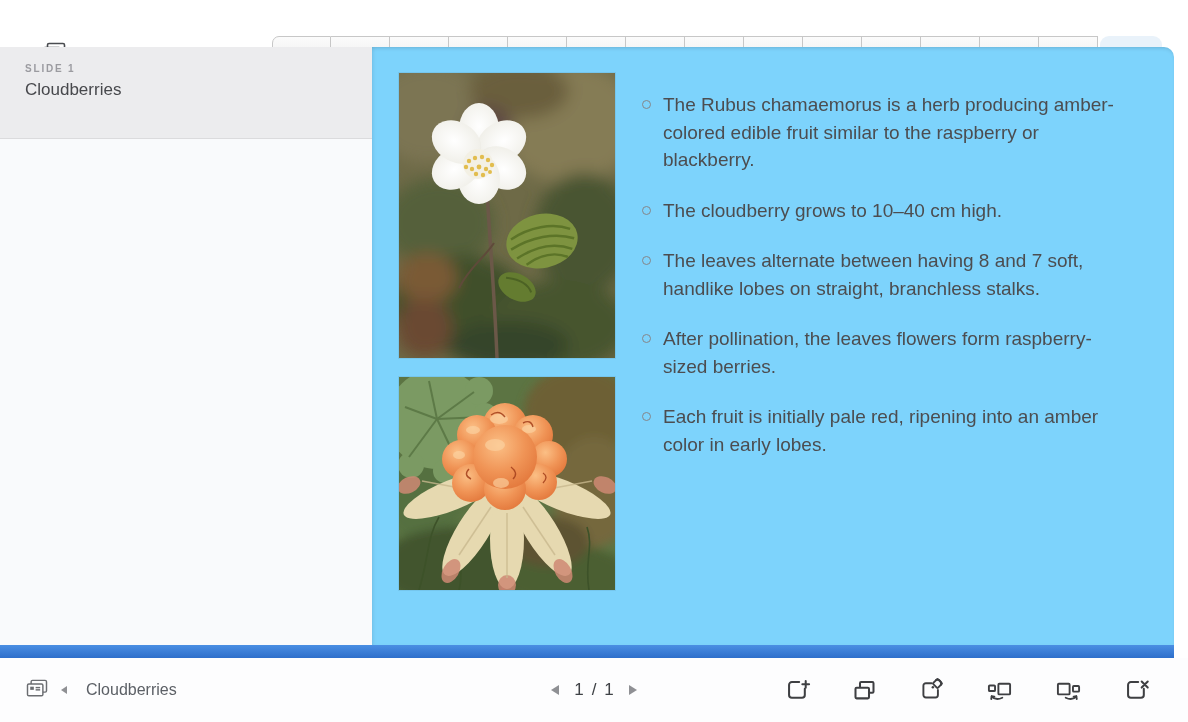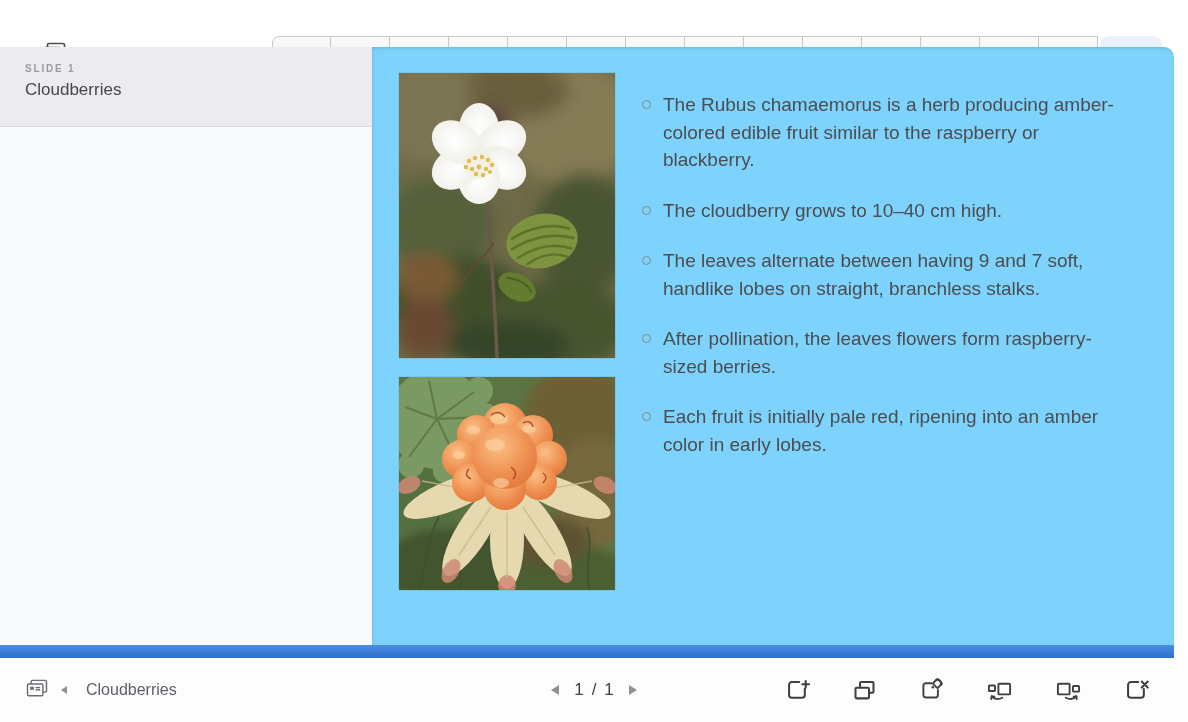--- a/index.html
+++ b/index.html
@@ -19,21 +19,21 @@
   .tb{width:59px;height:45px;display:flex;align-items:center;justify-content:center;
       background:linear-gradient(#fbfbfb,#e6e6e6);border:1px solid #c7c7c7;border-left:none;
       padding:0;cursor:pointer;}
   .tb:first-child{border-left:1px solid #c7c7c7;border-top-left-radius:7px;}
   .tb svg{display:block;}
   .tb-active{width:62px;height:55px;margin-left:2px;background:#e9f2fa;border:none;border-radius:9px;
              display:flex;align-items:center;justify-content:center;cursor:pointer;}
 
   
   .sidebar{position:absolute;left:0;top:47px;width:372px;height:598px;background:#f9fafc;}
-  .slide-item{width:100%;height:80px;background:#ececee;border-bottom:1px solid #dbdbdd;
+  .slide-item{width:100%;height:92px;background:#ececee;border-bottom:1px solid #dbdbdd;
               padding:16px 0 0 25px;cursor:pointer;}
   .slide-num{font-size:10px;font-weight:700;letter-spacing:1.8px;color:#9b9ba0;}
   .slide-title{font-size:17px;color:#47484c;margin-top:6px;}
 
   
   .canvas{position:absolute;left:372px;top:47px;width:802px;height:598px;background:#7dd3fc;
           border-top-right-radius:10px;
           box-shadow:inset 0 3px 4px -2px rgba(0,0,0,.14), inset 3px 0 4px -2px rgba(0,0,0,.08);}
   .photo{position:absolute;left:27px;width:216px;overflow:hidden;box-shadow:0 0 0 1px rgba(0,0,0,.06);cursor:pointer;}
   .photo svg{display:block;}
@@ -415,21 +415,21 @@
             <path d="M70 92 q-6 6 2 10"></path>
           <path d="M144 96 q6 4 0 10"></path>
             <path d="M112 90 q8 6 2 12"></path>
         </g>
       </svg>
     </div>
 
     <ul class="bullets">
       <li><span>The Rubus chamaemorus is a herb producing amber-colored edible fruit similar to the raspberry or blackberry.</span></li>
       <li><span>The cloudberry grows to 10–40 cm high.</span></li>
-      <li><span>The leaves alternate between having 9 and 7 soft, handlike lobes on straight, branchless stalks.</span></li>
+      <li><span>The leaves alternate between having 8 and 7 soft, handlike lobes on straight, branchless stalks.</span></li>
       <li><span>After pollination, the leaves flowers form raspberry-sized berries.</span></li>
       <li><span>Each fruit is initially pale red, ripening into an amber color in early lobes.</span></li>
     </ul>
   </div>
 
   <div class="progress-bar"></div>
 
   <div class="statusbar">
 
     <div class="sb-left">

